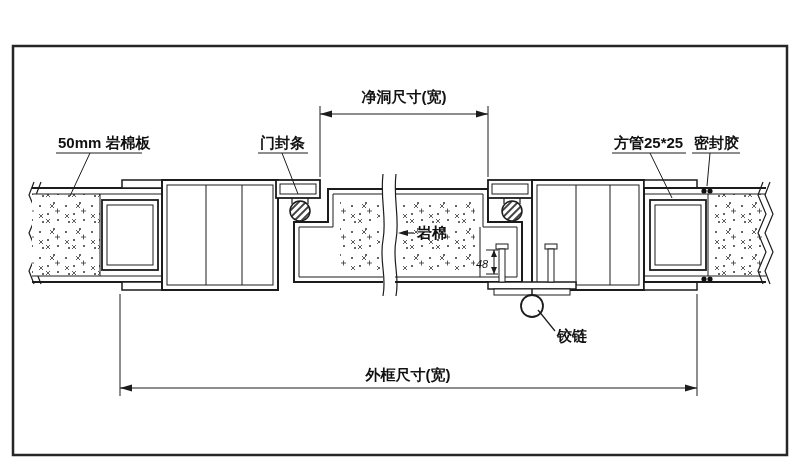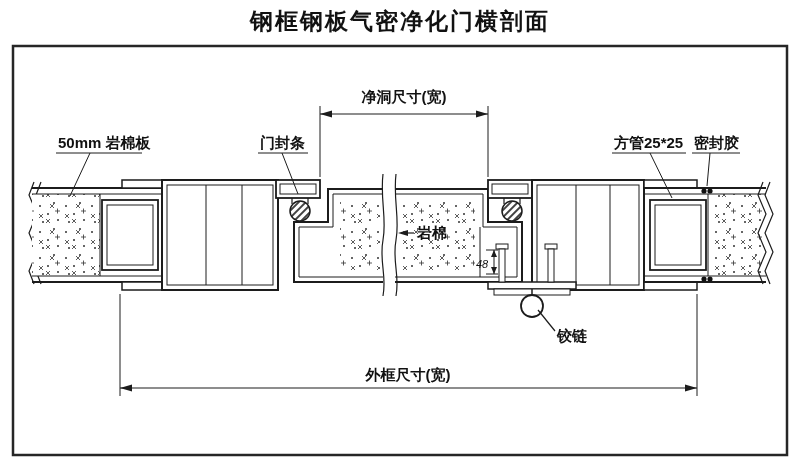--- a/index.html
+++ b/index.html
@@ -9,21 +9,20 @@
          font-size:23px;font-weight:bold;letter-spacing:2px;color:#111;}
   svg text{font-family:"Liberation Sans","DejaVu Sans",sans-serif;fill:#111;stroke:none;}
   .lbl{font-size:15px;font-weight:600;}
   .dim{font-size:15px;font-weight:600;}
   .tiny{font-size:11px;font-style:italic;}
 </style>
 </head>
 <body>
 
 <div class="page">
-  <div class="title">钢框钢板气密净化门横剖面</div>
 
   <svg width="780" height="414" viewBox="0 0 780 414" style="position:absolute;left:10px;top:44px;">
     <defs>
       <pattern id="wool" width="26" height="26" patternUnits="userSpaceOnUse">
         <rect width="26" height="26" fill="#ffffff"></rect>
         <circle cx="4" cy="6" r="1" fill="#333"></circle>
         <circle cx="18" cy="3" r="1" fill="#333"></circle>
         <circle cx="12" cy="14" r="1" fill="#333"></circle>
         <circle cx="22" cy="20" r="1" fill="#333"></circle>
         <circle cx="7" cy="22" r="1" fill="#333"></circle>

